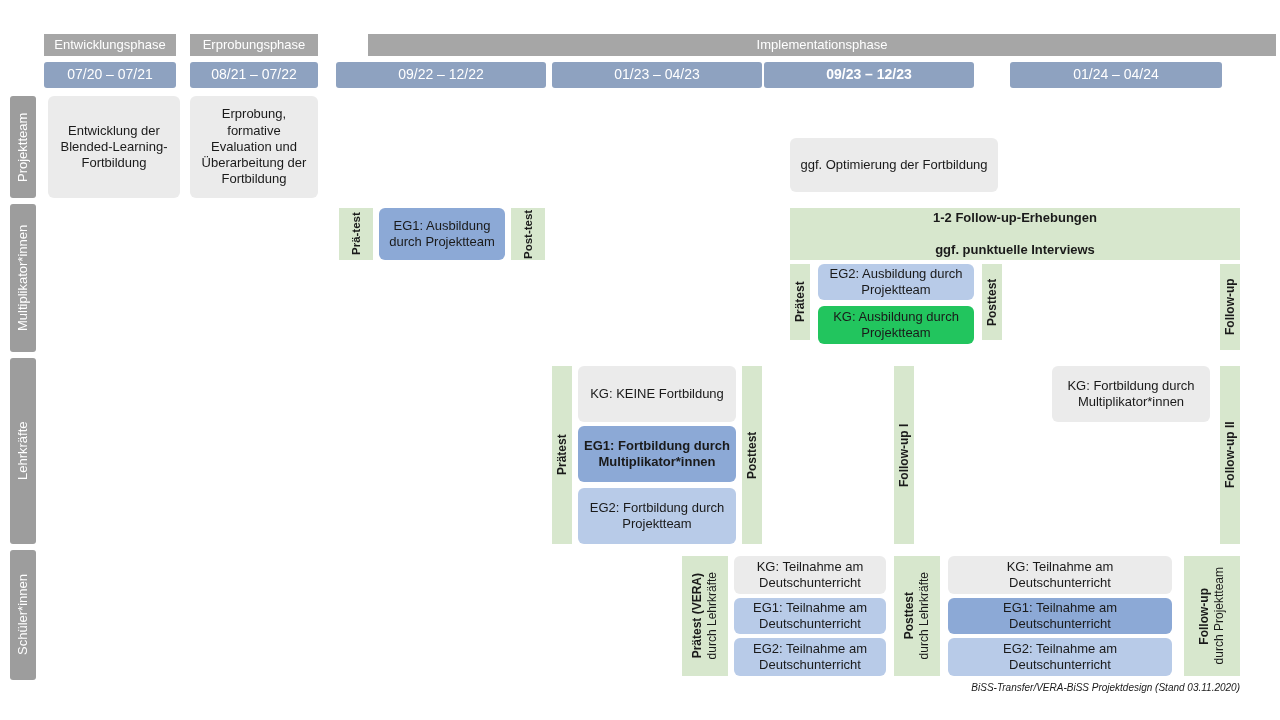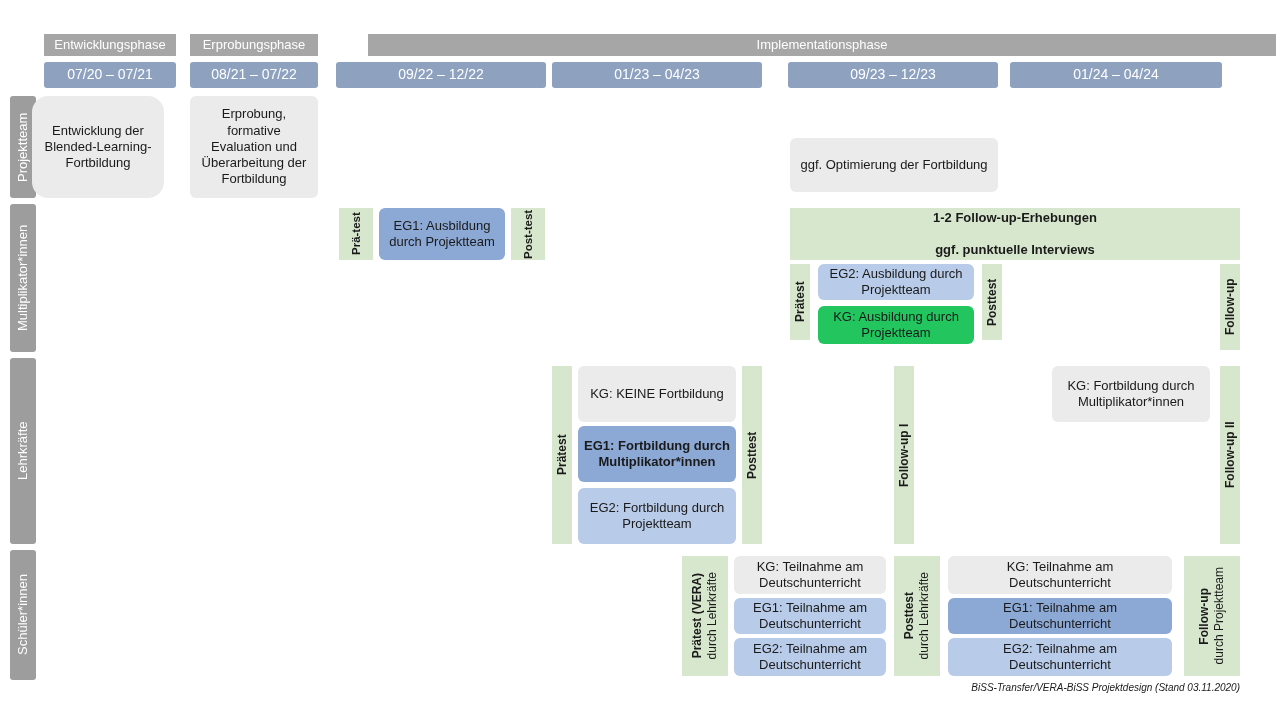--- a/index.html
+++ b/index.html
@@ -129,21 +129,21 @@
 </div>
 <div class="box date-pill" style="left:190px; top:62px; width:128px; height:26px;">
   <span>08/21 – 07/22</span>
 </div>
 <div class="box date-pill" style="left:336px; top:62px; width:210px; height:26px;">
   <span>09/22 – 12/22</span>
 </div>
 <div class="box date-pill" style="left:552px; top:62px; width:210px; height:26px;">
   <span>01/23 – 04/23</span>
 </div>
-<div class="box date-pill" style="left:788px; top:62px; width:210px; height:26px;">
+<div class="box date-pill" style="left:764px; top:62px; width:210px; height:26px;font-weight:bold;">
   <span>09/23 – 12/23</span>
 </div>
 <div class="box date-pill" style="left:1010px; top:62px; width:212px; height:26px;">
   <span>01/24 – 04/24</span>
 </div>
 
 <div class="box schoolyear" style="left:332px; top:68px; width:434px; height:58px; z-index:-1;">
   <span>Schuljahr 22/23 (8. Klasse)</span>
 </div>
 <div class="box schoolyear" style="left:776px; top:68px; width:464px; height:58px; z-index:-1;">
@@ -156,21 +156,21 @@
 <div class="box rowlabel" style="left:10px; top:204px; width:26px; height:148px;">
   <span>Multiplikator*innen</span>
 </div>
 <div class="box rowlabel" style="left:10px; top:358px; width:26px; height:186px;">
   <span>Lehrkräfte</span>
 </div>
 <div class="box rowlabel" style="left:10px; top:550px; width:26px; height:130px;">
   <span>Schüler*innen</span>
 </div>
 
-<div class="box card-grey" style="left:32px; top:96px; width:132px; height:102px; padding:4px 8px;border-radius:16px;">
+<div class="box card-grey" style="left:48px; top:96px; width:132px; height:102px; padding:4px 8px;">
   <span>Entwicklung der Blended-Learning-Fortbildung</span>
 </div>
 <div class="box card-grey" style="left:190px; top:96px; width:128px; height:102px; padding:4px 8px;">
   <span>Erprobung, formative Evaluation und Überarbeitung der Fortbildung</span>
 </div>
 <div class="box card-grey" style="left:790px; top:138px; width:208px; height:54px; padding:8px 8px;">
   <span>ggf. Optimierung der Fortbildung</span>
 </div>
 
 <div class="box card-green vert pre-post" style="left:339px; top:208px; width:34px; height:52px;">

